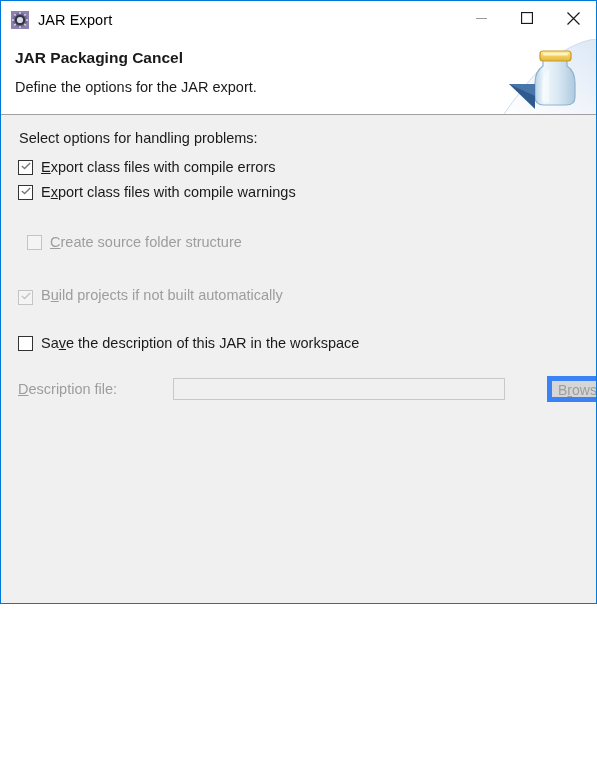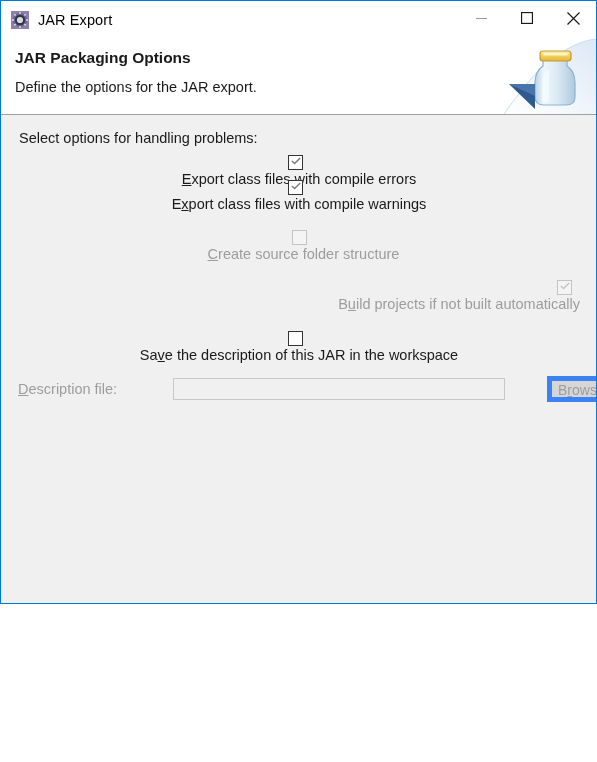--- a/index.html
+++ b/index.html
@@ -113,21 +113,20 @@
     color: #1a1a1a;
     margin: 0 0 7px 2px;
     line-height: 19px;
   }
 
   .checkrow {
     display: flex;
     align-items: center;
     height: 25px;
     margin-left: 1px;
-    flex-direction: column;
   }
   .checkrow.gap-top { margin-top: 25px; padding-left: 9px; }
   .checkrow.gap-top2 { margin-top: 25px; align-items: flex-end; }
   .checkrow.gap-top3 { margin-top: 26px; }
 
   .cb {
     width: 15px;
     height: 15px;
     box-sizing: border-box;
     border: 1px solid #333333;
@@ -292,21 +291,21 @@
       </button>
       <button class="win-btn close">
         <svg width="13" height="13" viewBox="0 0 13 13">
             <path d="M0.5 0.5 L12.5 12.5 M12.5 0.5 L0.5 12.5" stroke="#1a1a1a" stroke-width="1.2" fill="none"></path>
           </svg>
       </button>
     </div>
   </div>
 
   <div class="header">
-    <div class="header-title">JAR Packaging Options</div>
+    <div class="header-title">JAR Packaging Cancel</div>
     <div class="header-desc">Define the options for the JAR export.</div>
     <div class="header-banner">
       <svg width="92" height="75" viewBox="0 0 92 75">
         <defs>
           <linearGradient id="bgFade" x1="0" y1="1" x2="1" y2="0">
             <stop offset="0%" stop-color="#ffffff"></stop>
             <stop offset="55%" stop-color="#eef3fa"></stop>
             <stop offset="100%" stop-color="#dce8f6"></stop>
           </linearGradient>
           <linearGradient id="jarGlass" x1="0" y1="0" x2="1" y2="0">

